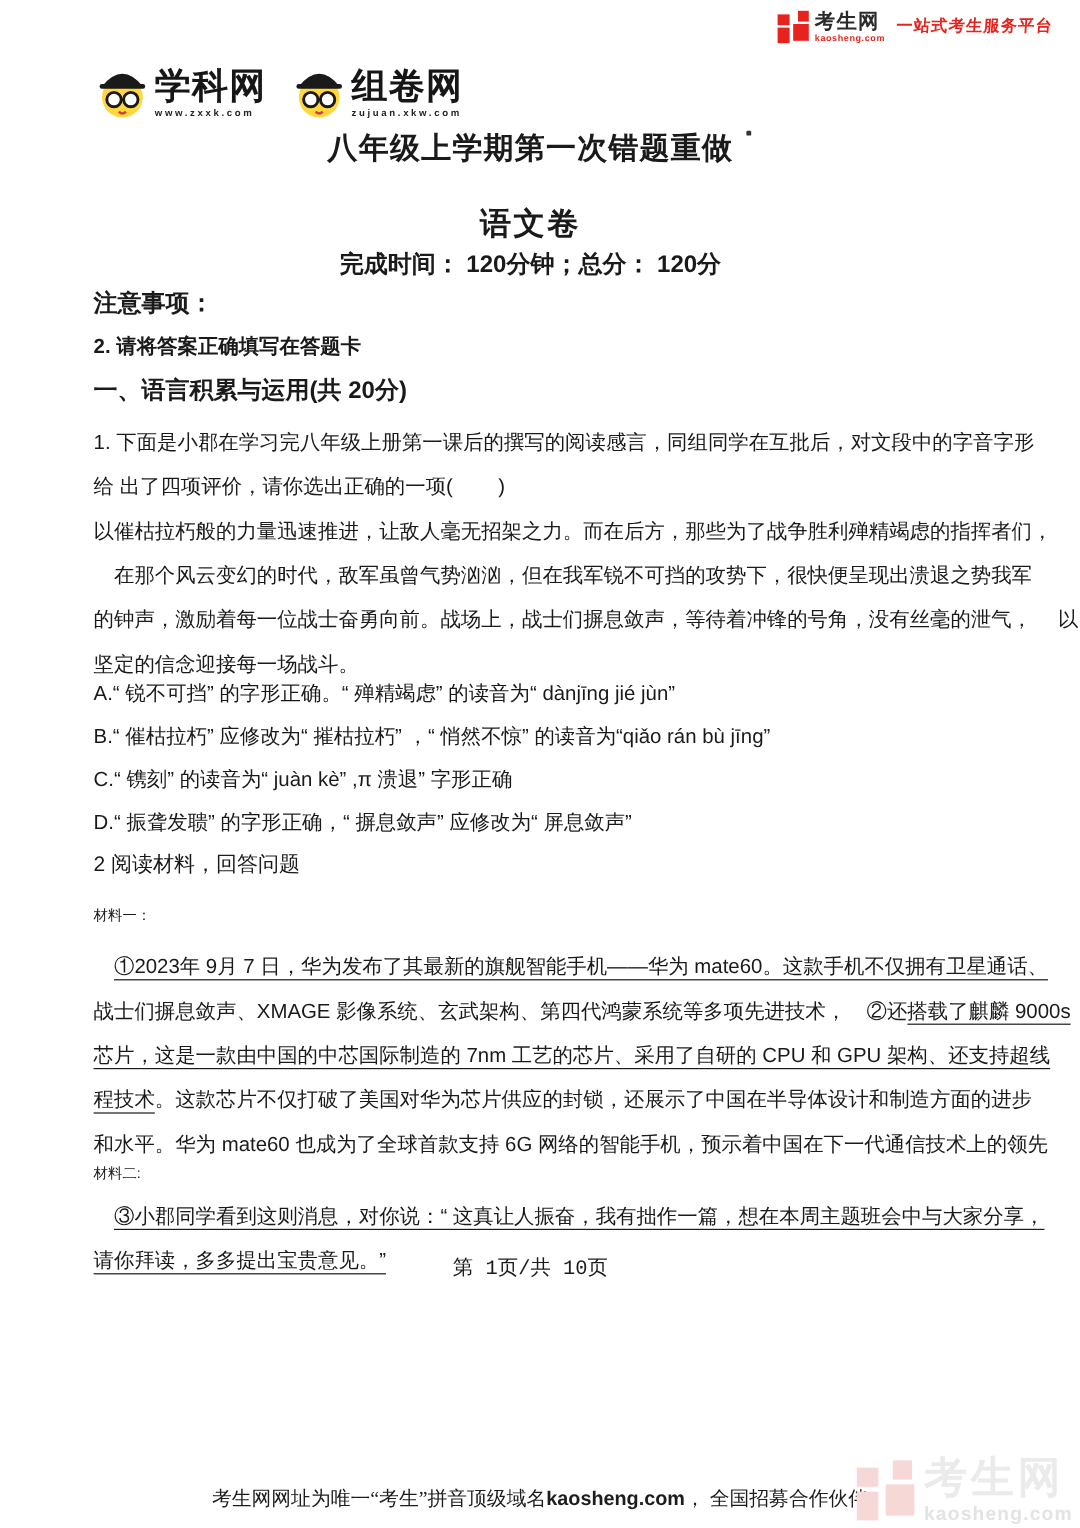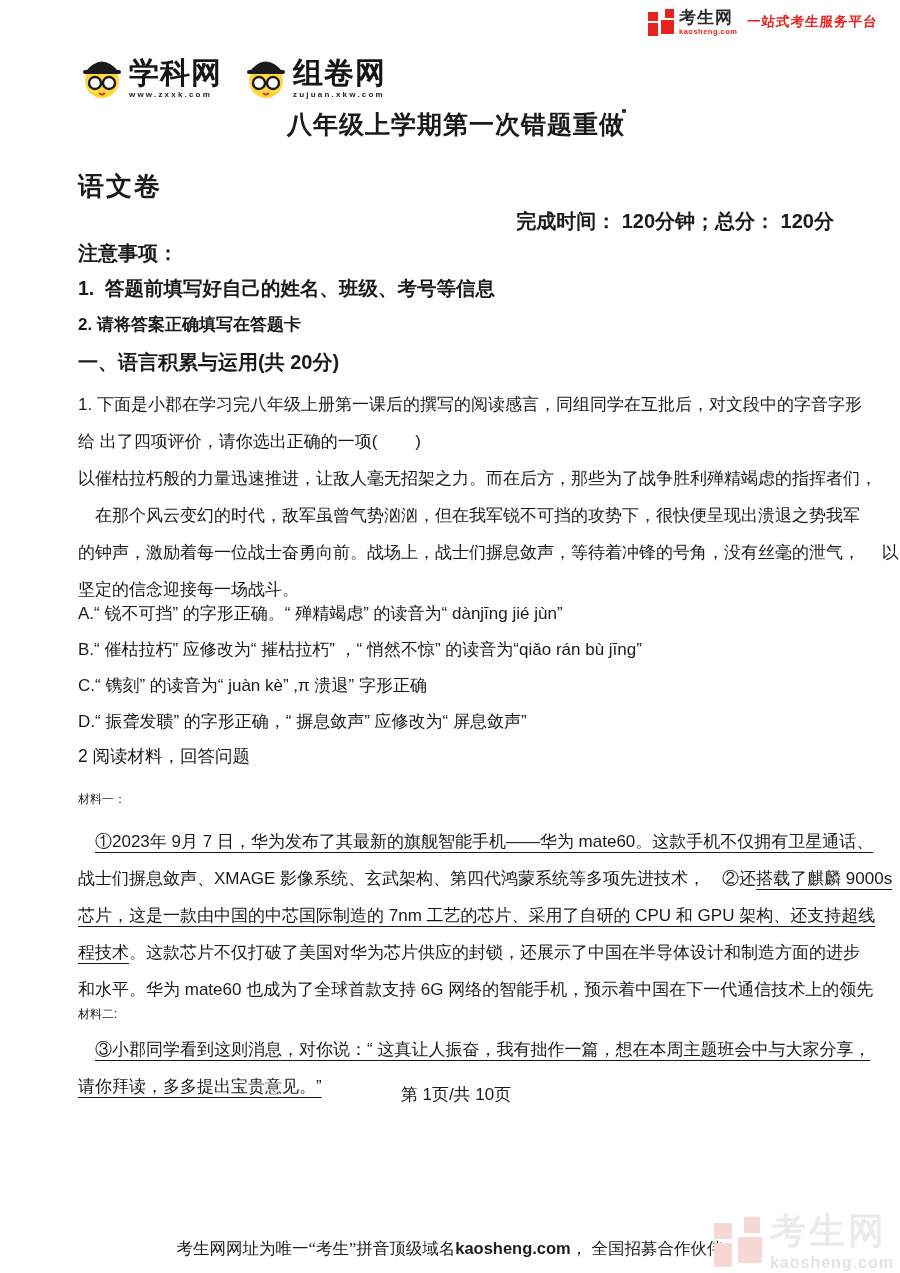--- a/index.html
+++ b/index.html
@@ -24,44 +24,44 @@
   .site-logos { position:absolute; top:56px; left:80px; display:flex; gap:22px; }
   .site-logo { display:flex; align-items:center; gap:5px; }
   .sl-text { display:flex; flex-direction:column; line-height:1; }
   .sl-name { font-size:30px; font-weight:900; color:#161616; letter-spacing:1px; }
   .sl-domain { font-size:8px; font-weight:bold; color:#222; letter-spacing:2.2px; margin-top:3px; }
 
   
   .stray-dot { position:absolute; left:622px; top:109px; width:4px; height:4px; background:#333; border-radius:1px; }
 
   
-  .content { position:absolute; left:78px; right:66px; top:0; }
+  .content { position:absolute; left:78px; right:94px; top:0; }
   .exam-title { padding-top:104px; }
   .exam-title div { text-align:center; font-size:25px; font-weight:bold; line-height:40px; letter-spacing:1px; }
-  .exam-subtitle { margin-top:24px; text-align:left; font-size:26px; font-weight:bold; line-height:36px; letter-spacing:2px; }
-  .exam-meta { margin-top:2px; text-align:right; font-size:20px; font-weight:bold; line-height:30px; }
+  .exam-subtitle { margin-top:24px; text-align:center; font-size:26px; font-weight:bold; line-height:36px; letter-spacing:2px; }
+  .exam-meta { margin-top:2px; text-align:center; font-size:20px; font-weight:bold; line-height:30px; }
   .notice-heading { margin-top:2px; font-size:20px; font-weight:bold; line-height:30px; }
   .notice-item1 { margin-top:4px; font-size:19.5px; font-weight:bold; line-height:32px; white-space:pre; }
   .notice-item2 { margin-top:5px; font-size:17px; font-weight:bold; line-height:32px; white-space:pre; }
   .section-heading { margin-top:5px; font-size:20px; font-weight:bold; line-height:32px; }
 
   .t-line { font-size:17px; height:37px; line-height:37px; white-space:pre; }
   .stem { margin-top:8px; }
   .passage { margin-top:0; }
   .opts { margin-top:-12px; }
   .opts .t-line { height:36px; line-height:36px; }
   .q2-heading { margin-top:-2px; font-size:17.5px; line-height:36px; }
   .mat-label { font-size:12px; line-height:36px; }
   .mat1-label { margin-top:7px; }
   .mat1-lines { margin-top:6px; }
   .mat2-label { margin-top:-12px; }
   .mat2-lines { margin-top:-1px; }
   .u { text-decoration:underline; text-underline-offset:5px; text-decoration-thickness:1px; }
 
-  .page-indicator { margin-top:-22px; text-align:center; font-size:17px; line-height:24px; }
+  .page-indicator { margin-top:-22px; text-align:center; font-size:17px; line-height:24px;font-family:Liberation Mono, monospace; }
 
   
   .footer-note { position:absolute; left:0; right:0; top:1238px; text-align:center;
                  font-family:"Liberation Serif", serif; font-size:16.5px; color:#1c1c1c; }
   .footer-note .dom { font-family:"Liberation Sans", sans-serif; font-weight:bold; }
 
   
   .watermark { position:absolute; right:6px; bottom:0px; display:flex; align-items:flex-start; opacity:1; }
   .wm-icon { position:relative; width:50px; height:56px; flex:0 0 50px; margin-top:14px; }
   .wm-icon i { position:absolute; background:#f6d8d6; display:block; }
@@ -128,21 +128,20 @@
   <div class="stray-dot"></div>
 
   <div class="content">
     <div class="exam-title">
       <div>八年级上学期第一次错题重做</div>
     </div>
     <div class="exam-subtitle">语文卷</div>
     <div class="exam-meta">完成时间： 120分钟；总分： 120分</div>
 
     <div class="notice-heading">注意事项：</div>
-    <div class="notice-item1">1.  答题前填写好自己的姓名、班级、考号等信息</div>
     <div class="notice-item2">2. 请将答案正确填写在答题卡</div>
 
     <div class="section-heading">一、语言积累与运用(共 20分)</div>
 
     <div class="stem">
         <div class="t-line">1. 下面是小郡在学习完八年级上册第一课后的撰写的阅读感言，同组同学在互批后，对文段中的字音字形</div>
         <div class="t-line">给 出了四项评价，请你选出正确的一项(        )</div>
       </div>
     <div class="passage">
         <div class="t-line">以催枯拉朽般的力量迅速推进，让敌人毫无招架之力。而在后方，那些为了战争胜利殚精竭虑的指挥者们，</div>

